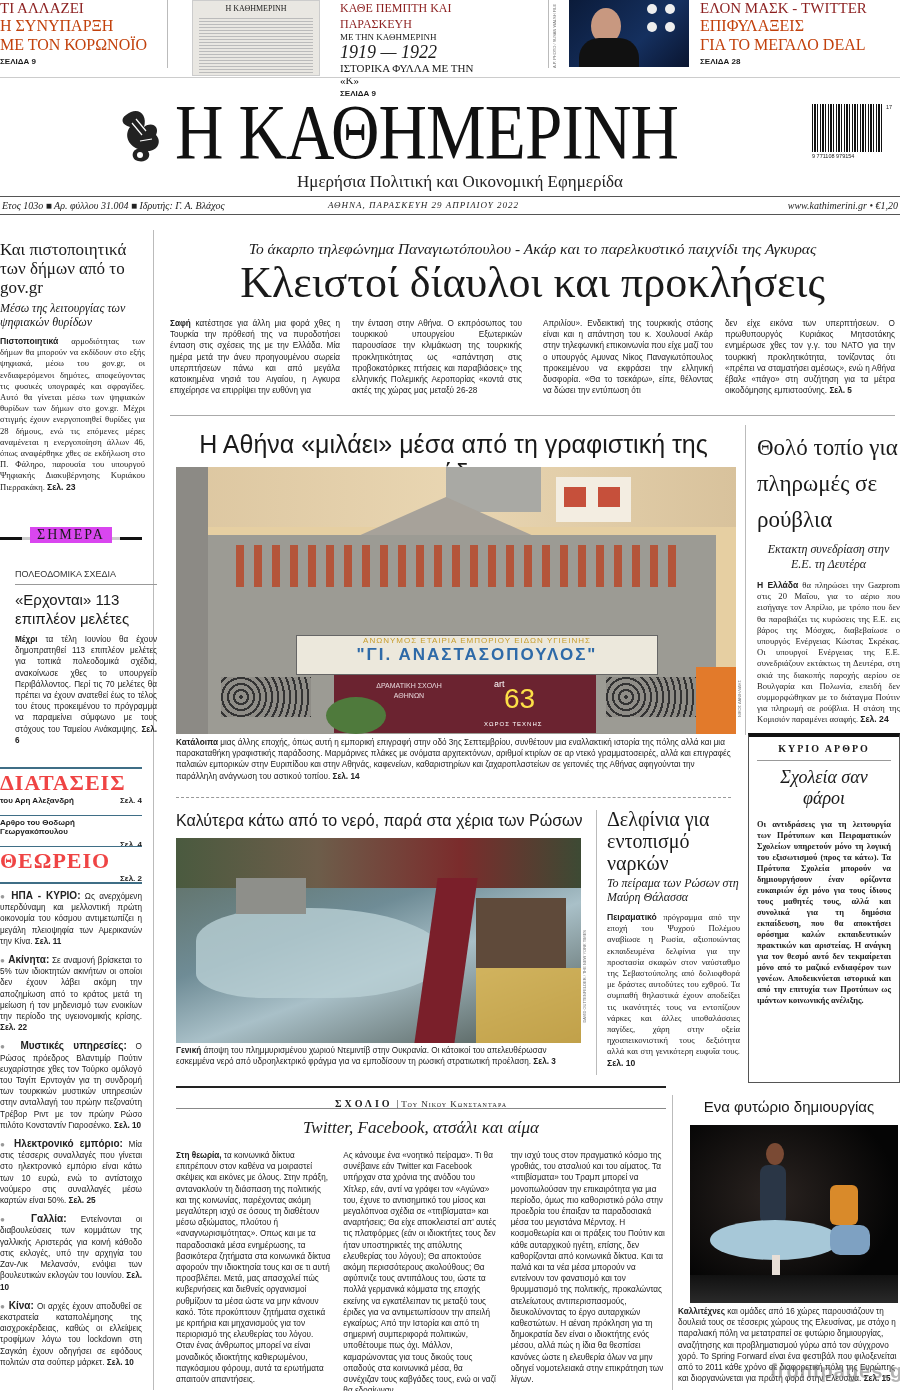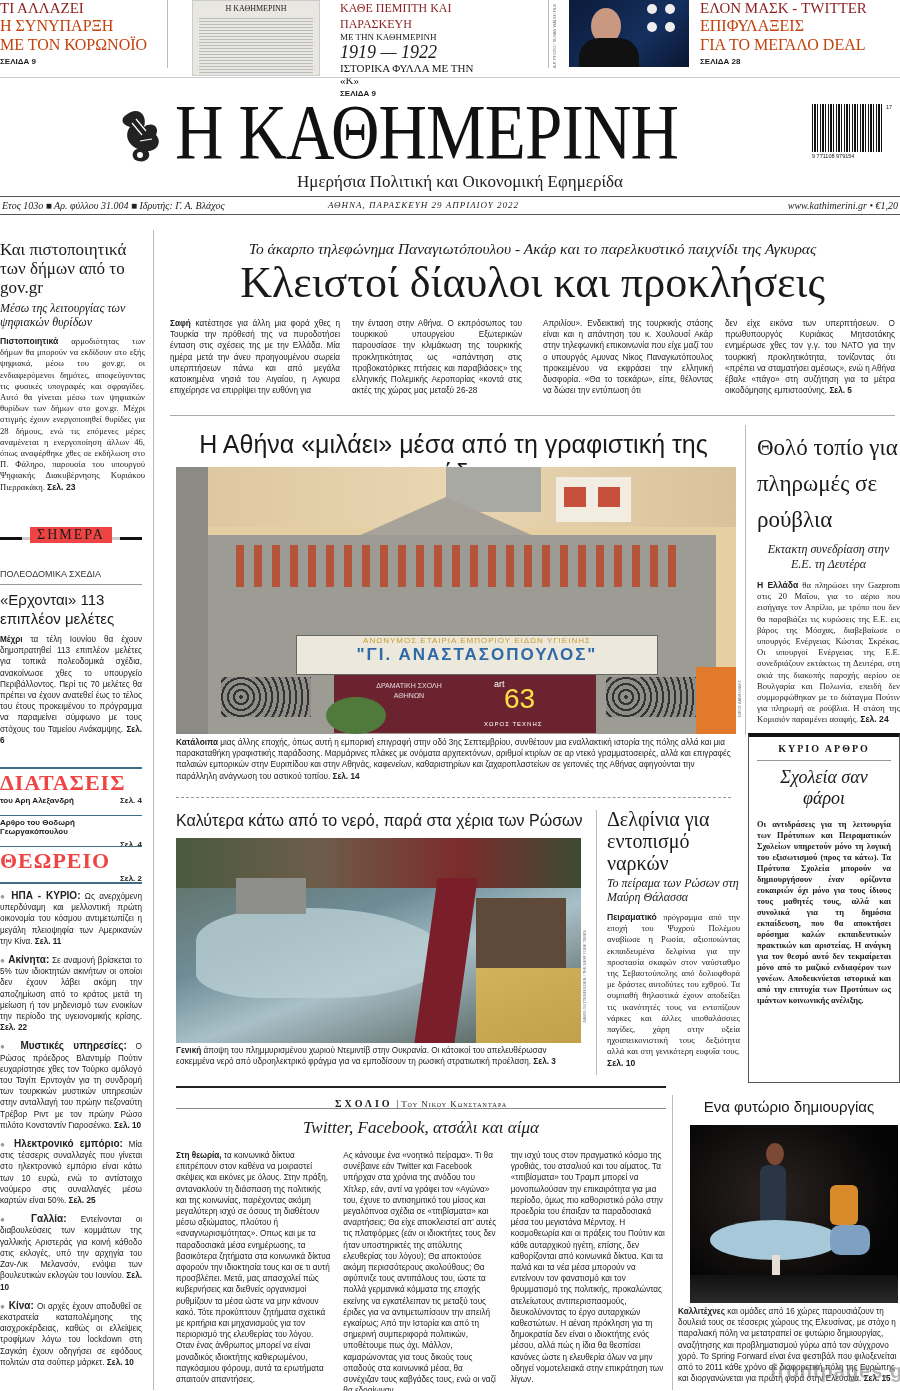--- a/index.html
+++ b/index.html
@@ -100,24 +100,24 @@
   <div class="body-serif" style="margin-top:7px;">
     <span class="lead sans">Πιστοποιητικά</span><span> αρμοδιότητας των δήμων θα μπορούν να εκδίδουν στο εξής ψηφιακά, μέσω του gov.gr, οι ενδιαφερόμενοι δημότες, αποφεύγοντας τις φυσικές υπογραφές και σφραγίδες. Αυτό θα γίνεται μέσω των ψηφιακών θυρίδων των δήμων στο gov.gr. Μέχρι στιγμής έχουν ενεργοποιηθεί θυρίδες για 28 δήμους, ενώ τις επόμενες μέρες αναμένεται η ενεργοποίηση άλλων 46, όπως αναφέρθηκε χθες σε εκδήλωση στο Π. Φάληρο, παρουσία του υπουργού Ψηφιακής Διακυβέρνησης Κυριάκου Πιερρακάκη.</span>
     <span class="bold sans">Σελ. 23</span>
   </div>
 </div>
 
 <div class="abs" style="left:0;top:527px;width:142px;height:20px;">
   <div style="position:absolute;left:0;top:10px;width:142px;height:3px;background:#ccc;"></div>
   <div style="position:absolute;left:0;top:10px;width:22px;height:3px;background:#111;"></div>
   <div style="position:absolute;right:0;top:10px;width:22px;height:3px;background:#111;"></div>
-  <div class="serif" style="position:absolute;left:30px;width:82px;top:0;background:#ef4444;text-align:center;font-size:14px;letter-spacing:2px;">ΣΗΜΕΡΑ</div>
-</div>
-
-<div class="abs" style="left:0;top:569px;width:142px;">
+  <div class="serif" style="position:absolute;left:30px;width:82px;top:0;background:#d946ef;text-align:center;font-size:14px;letter-spacing:2px;">ΣΗΜΕΡΑ</div>
+</div>
+
+<div class="abs" style="left:15px;top:569px;width:142px;">
   <div class="sans" style="font-size:9px;color:#333;">ΠΟΛΕΟΔΟΜΙΚΑ ΣΧΕΔΙΑ</div>
   <div style="height:1px;background:#999;margin:5px 0;"></div>
   <div class="sans" style="font-size:15px;line-height:19px;">«Ερχονται» 113 επιπλέον μελέτες</div>
   <div class="body-text" style="margin-top:6px;">
     <span class="lead">Μέχρι</span><span> τα τέλη Ιουνίου θα έχουν δημοπρατηθεί 113 επιπλέον μελέτες για τοπικά πολεοδομικά σχέδια, ανακοίνωσε χθες το υπουργείο Περιβάλλοντος. Περί τις 70 μελέτες θα πρέπει να έχουν ανατεθεί έως το τέλος του έτους προκειμένου το πρόγραμμα να παραμείνει σύμφωνο με τους στόχους του Ταμείου Ανάκαμψης.</span>
     <span class="bold">Σελ. 6</span>
   </div>
 </div>
 
 <div class="teal-rule" style="left:0;top:767px;width:142px;"></div>

